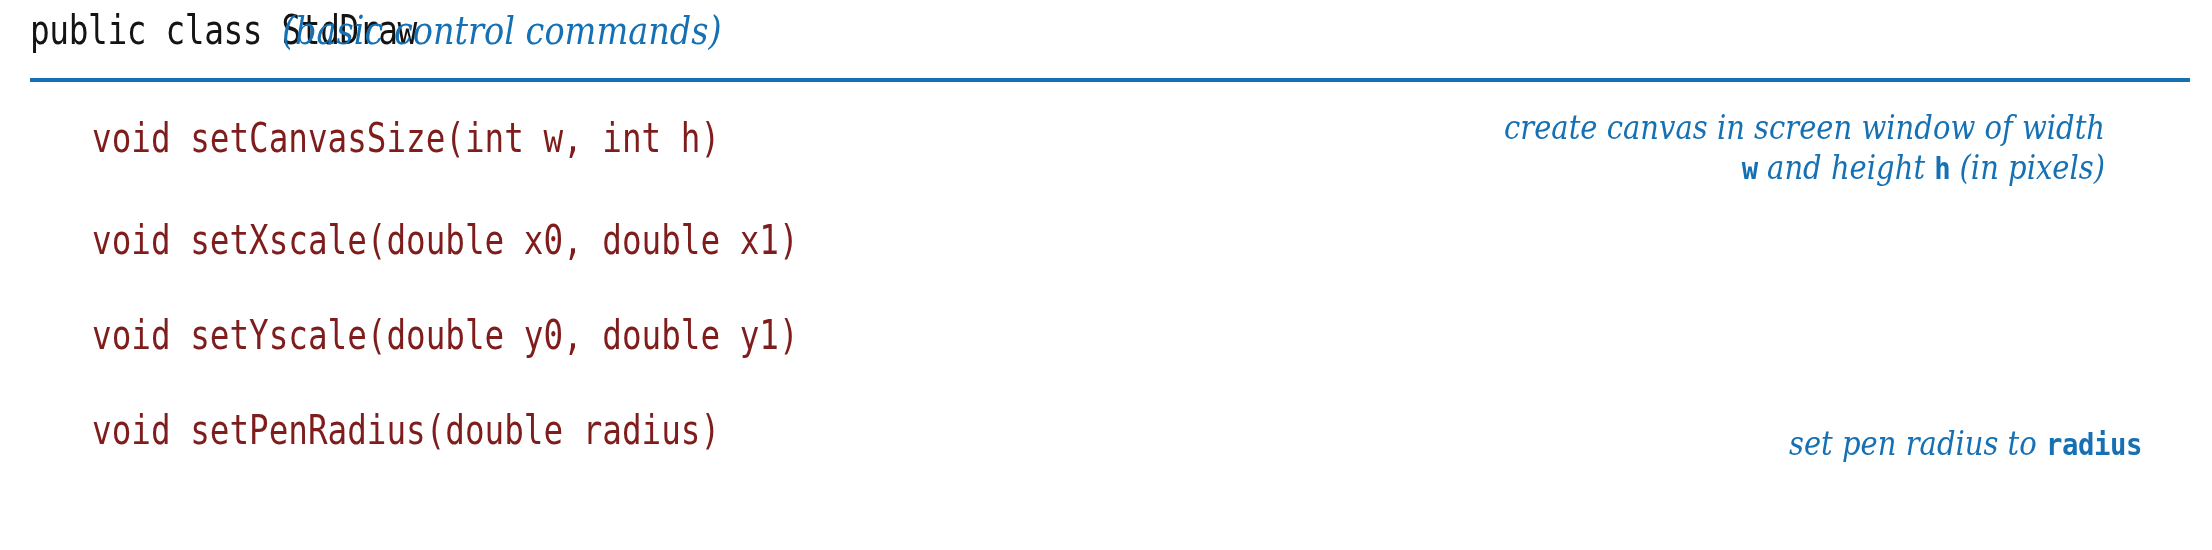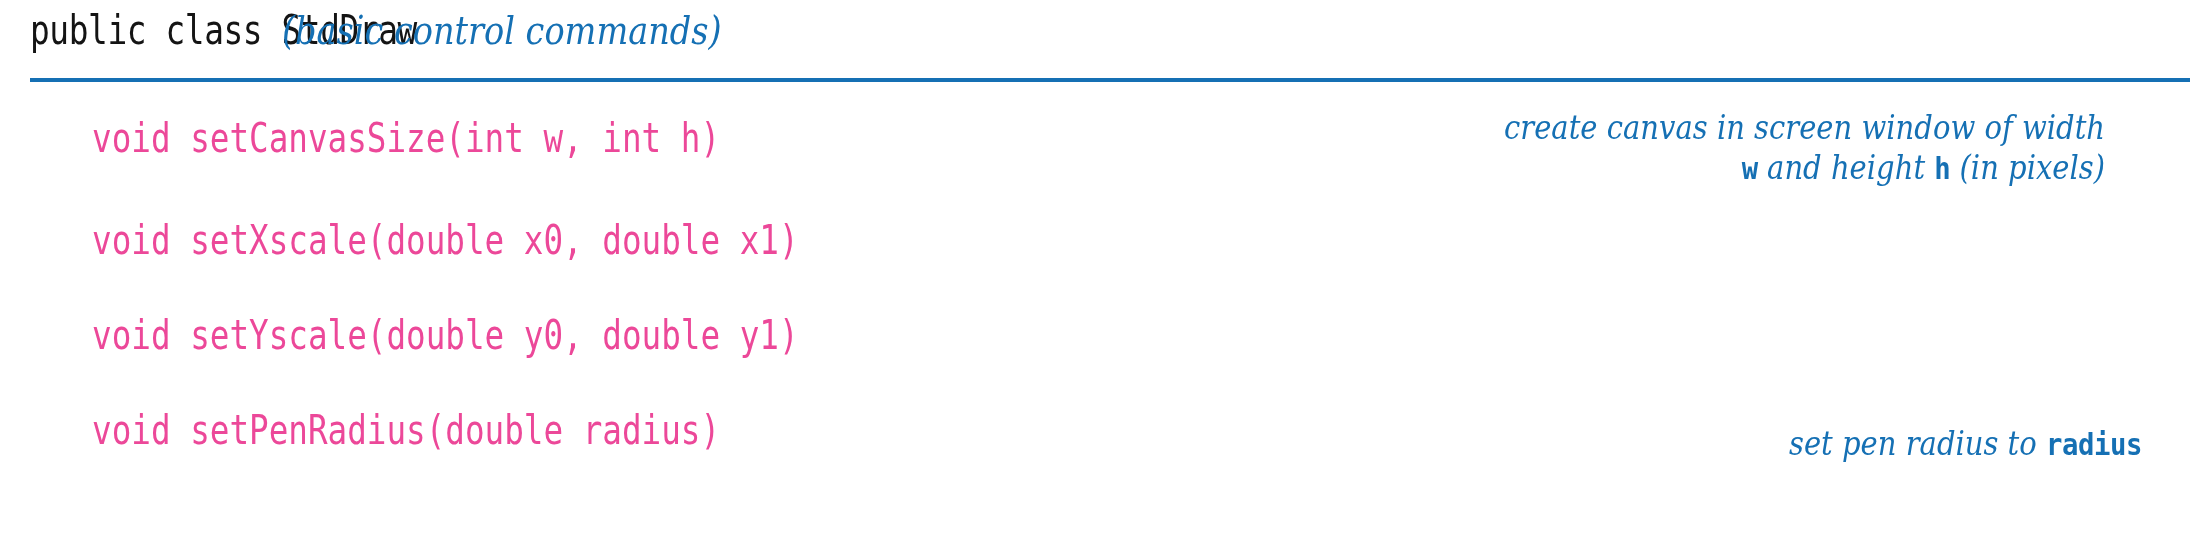--- a/index.html
+++ b/index.html
@@ -67,21 +67,21 @@
     align-items: flex-start;
     width: 100%;
   }
   .sig-cell {
     width: 1452px;
     flex: 0 0 1452px;
     box-sizing: border-box;
     padding-left: 62px;
     font-family: "DejaVu Sans Mono", "Liberation Mono", monospace;
     font-size: 40px;
-    color: #ec4899;
+    color: #7f1d1d;
     white-space: pre;
     line-height: 1.0;
   }
   .sig-inner {
     display: inline-block;
     transform: scaleX(0.815);
     transform-origin: left top;
   }
   .desc-cell {
     flex: 1 1 auto;

